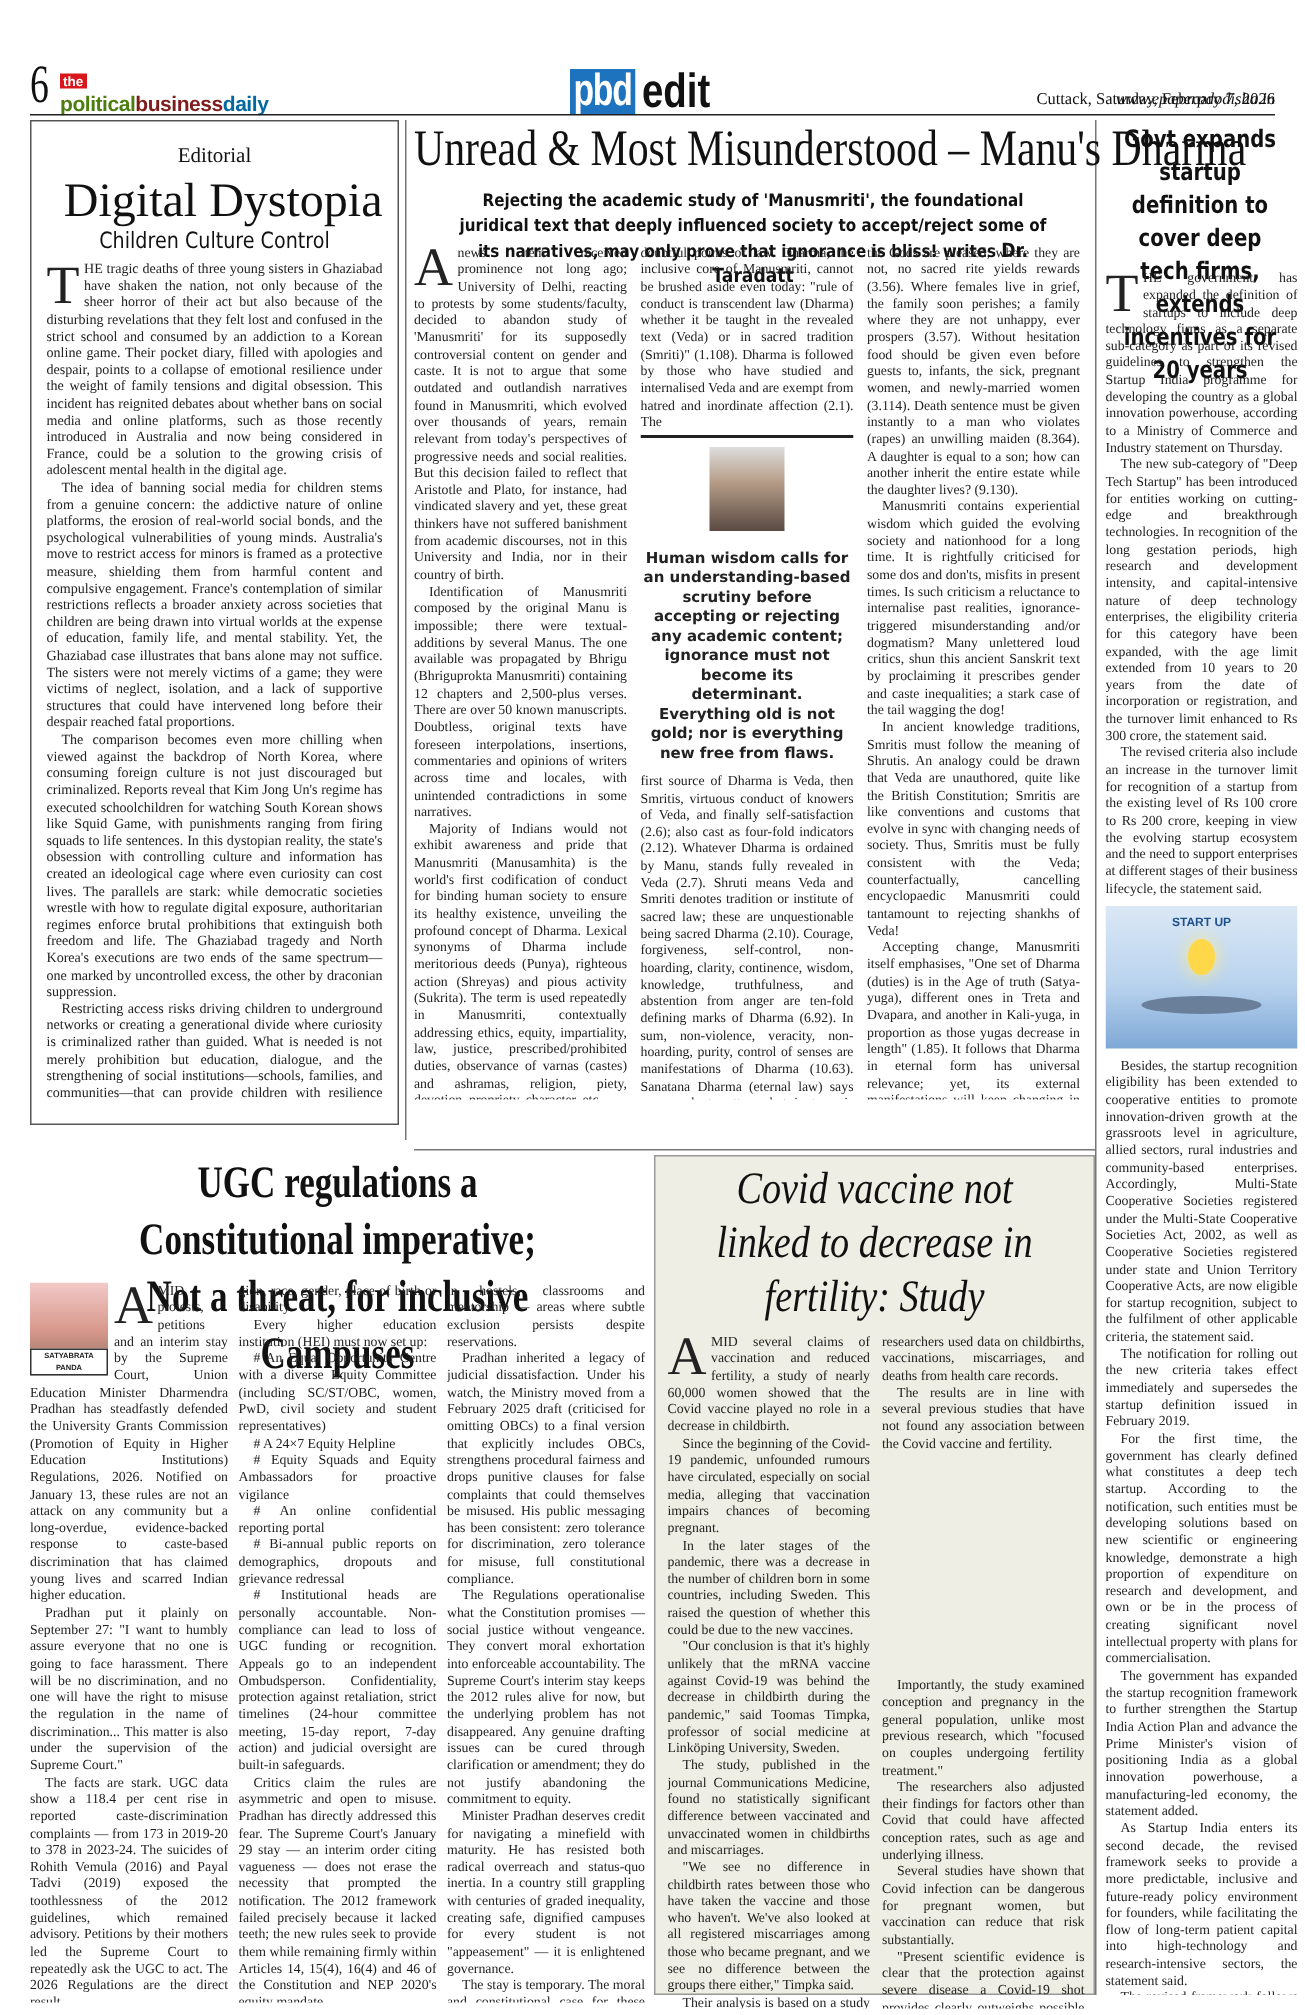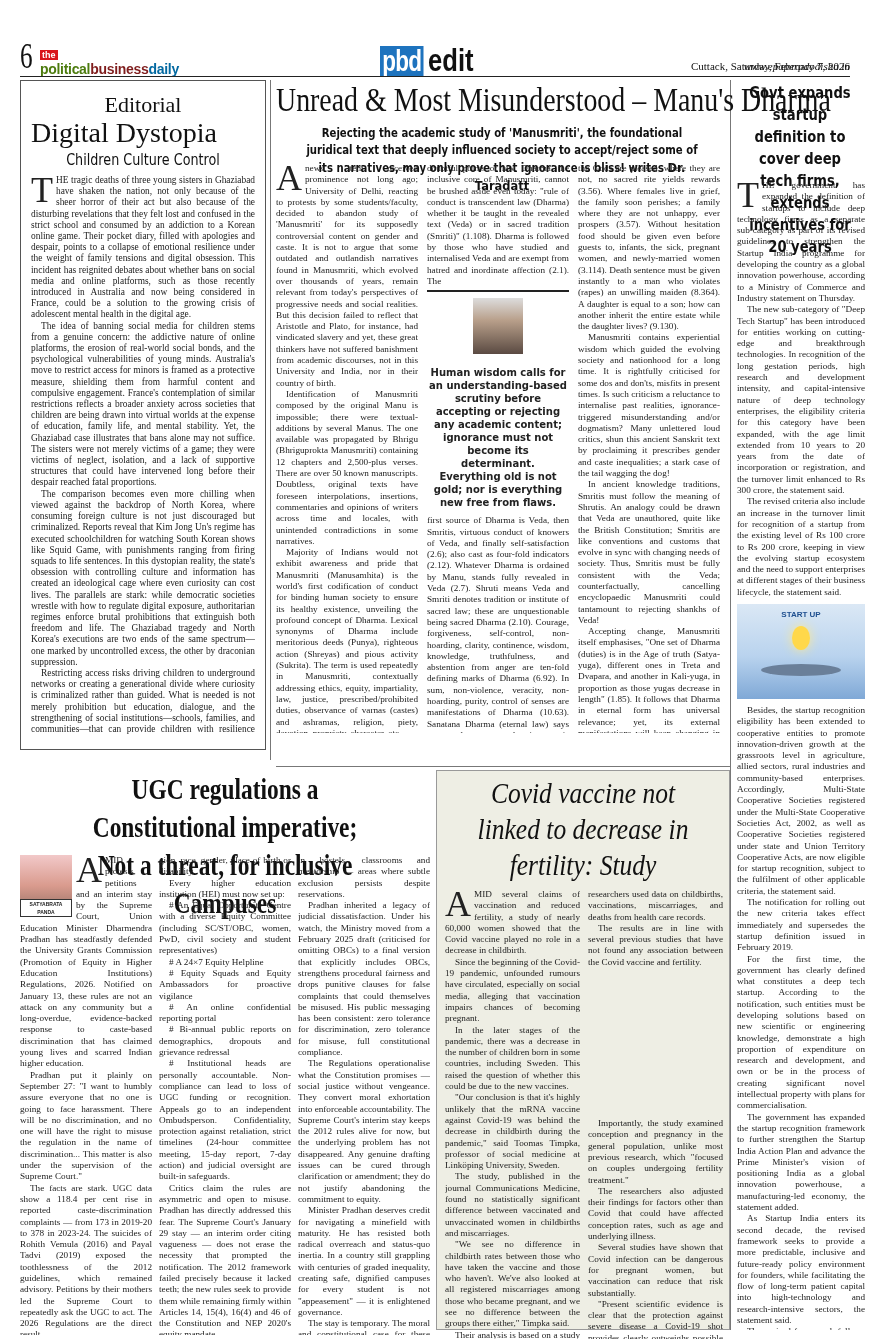--- a/index.html
+++ b/index.html
@@ -15,22 +15,22 @@
 .pbd .edit{font:bold 32px "Liberation Sans",sans-serif;line-height:32px;transform:scaleX(.8);transform-origin:left;margin-left:-14px}
 .url{right:20px;top:60px;font:italic 11px "Liberation Serif",serif;text-align:right}
 .dateline{right:20px;top:60px;font:11px "Liberation Serif",serif;text-align:right}
 .rule{left:20px;right:20px;top:76px;height:1px;background:#222}
 .col-text{font-size:9.2px;line-height:11.3px;text-align:justify;color:#222;overflow:hidden}
 .col-text p{text-indent:10px}
 .col-text p.first{text-indent:0}
 .drop{float:left;font-size:36px;line-height:30px;padding-right:3px;font-family:"Liberation Serif",serif}
 
 .ed-box{left:20px;top:80px;width:246px;height:670px;border:1px solid #555;padding:8px 10px}
-.ed-kicker{text-align:center;font-size:22px;line-height:24px;margin-top:4px}
-.ed-title{text-align:left;font-size:28px;line-height:32px}
+.ed-kicker{text-align:center;font-size:14px;line-height:24px;margin-top:4px}
+.ed-title{text-align:right;font-size:32px;line-height:32px}
 .ed-sub{text-align:center;font:15px "DejaVu Sans",sans-serif;line-height:22px;transform:scaleX(.85)}
 
 .manu-title{left:276px;top:80px;width:452px;font-size:34px;line-height:40px;transform:scaleX(.82);transform-origin:left;white-space:nowrap}
 .manu-deck{left:276px;top:125px;width:452px;font:bold 11.5px "DejaVu Sans",sans-serif;line-height:17px;text-align:center;transform:scaleX(.88);transform-origin:center}
 .manu-deck .author{font-size:13px}
 .manu-body{left:276px;top:163px;width:452px;height:570px;display:grid;grid-template-columns:142px 142px 142px;column-gap:9px}
 .pull{text-align:center;font:bold 10px "DejaVu Sans",sans-serif;line-height:13px;padding:6px 2px}
 .photo{width:50px;height:56px;margin:6px auto;background:linear-gradient(180deg,#ddd 0%,#b89f8a 40%,#5a4a42 100%)}
 .manu-vsep{left:270px;top:80px;width:1px;height:680px;background:#777}
 .right-sep{left:730px;top:80px;width:1px;height:1250px;background:#777}

